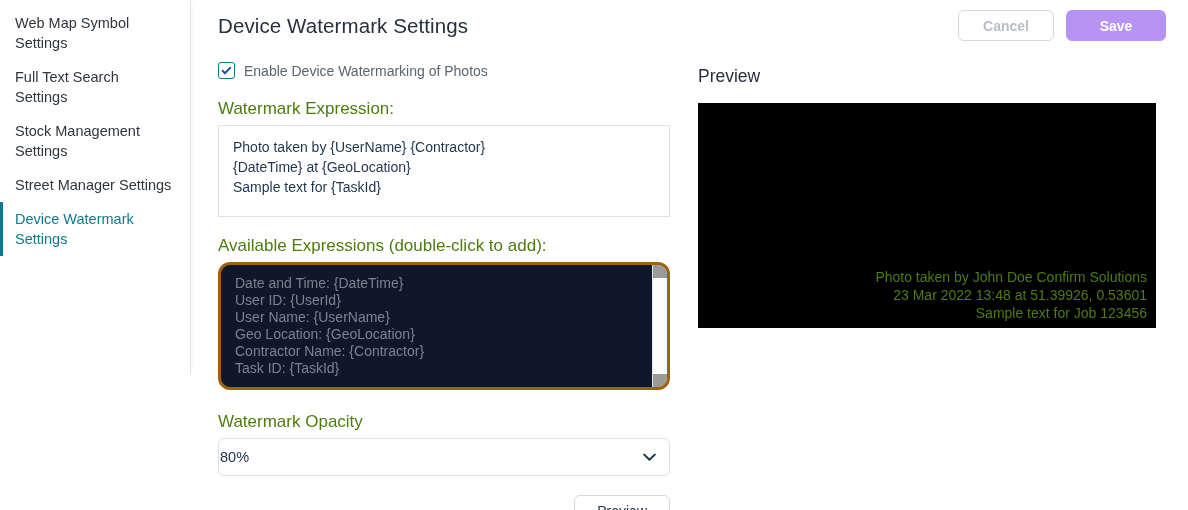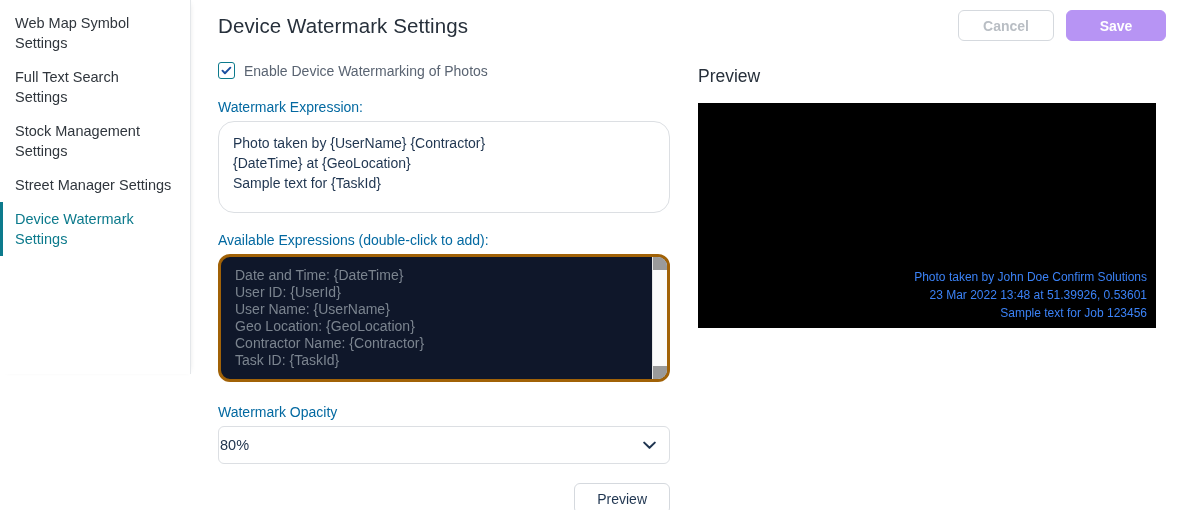--- a/index.html
+++ b/index.html
@@ -136,28 +136,28 @@
     box-sizing: border-box;
     cursor: pointer;
   }
   .checkbox svg { display: block; }
   .checkbox-label {
     font-size: 14px;
     color: #5a6472;
   }
 
   .field-label {
-    font-size: 14px;
-    color: #0369a1;
+    font-size: 17px;
+    color: #4d7c0f;
     margin-bottom: 6px;
   }
 
   .expr-box {
     border: 1px solid #dcdfe3;
-    border-radius: 16px;
+    border-radius: 0;
     height: 92px;
     padding: 11px 14px;
     box-sizing: border-box;
     font-size: 14px;
     line-height: 20px;
     color: #1f3550;
     background: #fff;
     overflow: hidden;
     cursor: text;
   }
@@ -258,22 +258,22 @@
     width: 458px;
     height: 225px;
     background: #000000;
     position: relative;
   }
   .watermark {
     position: absolute;
     right: 9px;
     bottom: 6px;
     text-align: right;
-    color: #3b82f6;
-    font-size: 12px;
+    color: #4d7c0f;
+    font-size: 14px;
     line-height: 18px;
   }
   .watermark div { white-space: pre; }
 </style>
 </head>
 <body>
 
 <div class="app">
 
   <div class="sidebar">

